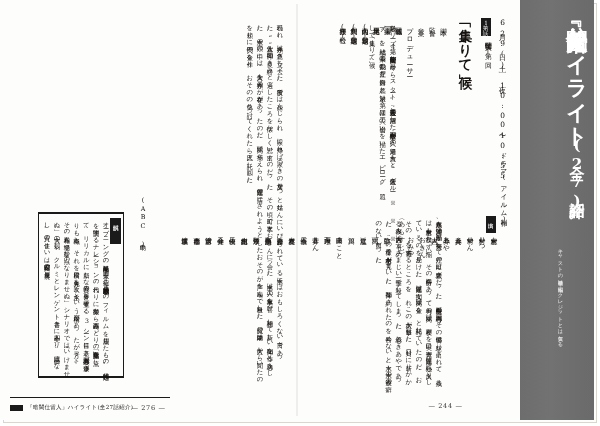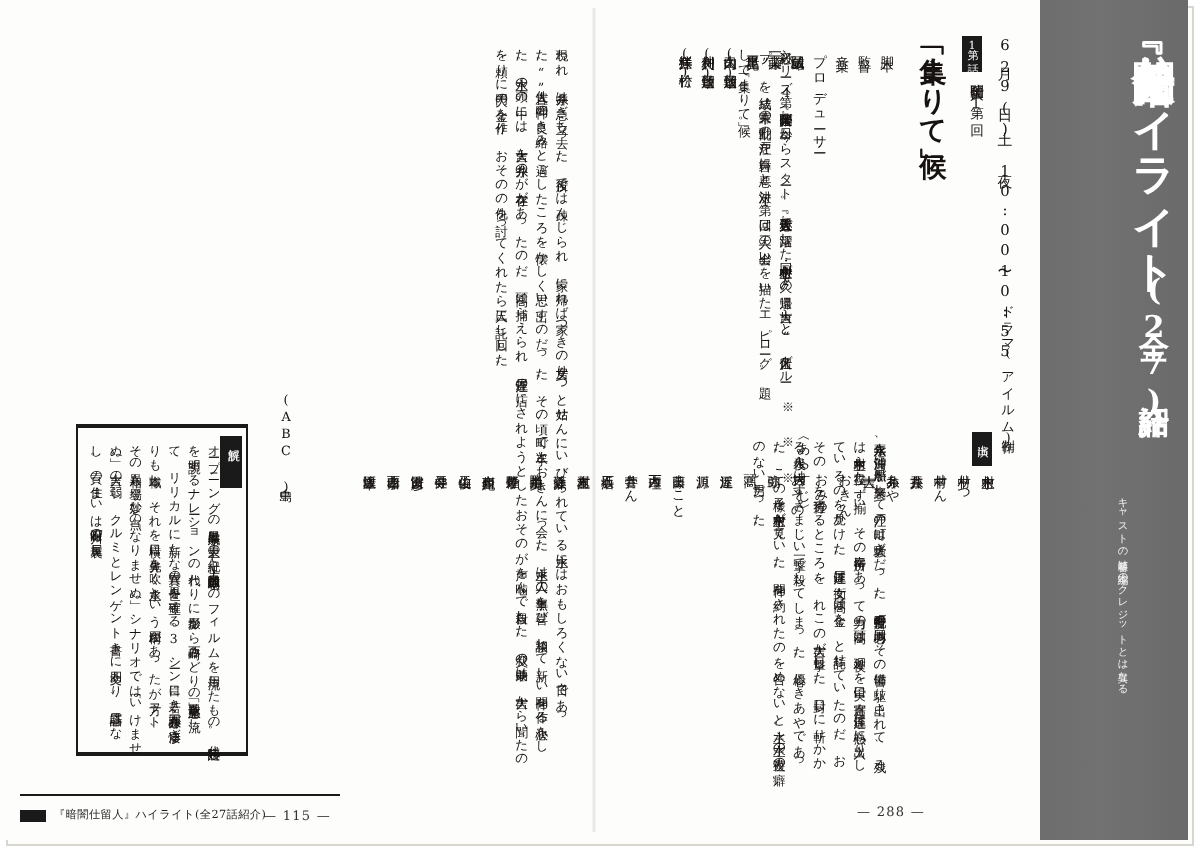--- a/index.html
+++ b/index.html
@@ -217,21 +217,21 @@
       <div class="vblock" id="note-body">オープニングの黒船来航は『天皇の世紀』(朝日放送・国際放映)のフィルムを流用したもの。時代設定を説明するナレーションの代わりに撮影から西崎みどりの主題歌「旅愁」を流して、リリカルに新たな異質の世界を確立する。3シーン目に若き同心・糸井貢が凄惨ぎりも本職し、それを横目に鼻先を吹く主水という構図があったが方ヲト、その異相も登場。妙な点の「なりませぬ」、シナリオでは「いけませぬ」、大吉の弱し、クルミとレンゲント書きに四文あり、心霊話はなし。貢の住まいは深川石町の裏長屋。</div>
     </div>
 
     <div id="foot-rule"></div>
 
     <div id="footer-left">
       <span id="footer-mark"></span>
       <span>『暗闇仕留人』ハイライト(全27話紹介)</span>
     </div>
 
-    <div id="page-no-left">— 115 —</div>
+    <div id="page-no-left">— 276 —</div>
   </div>
 
   <div class="page" id="page-right">
 
     <div class="vblock rp-col" id="synopsis-body">嘉永六年、浦賀沖に黒船が襲来して江戸の町は大騒ぎだった。北町奉行所の与力・同心はその警備に駆り出されて、残るは中村主水ら役立たず揃い。その奉行所にあって与力の高頭は、夜廻りを口実に寄席、近江屋に熱心に出入りしているのを見かけた。近江屋は女衒、高頭は金を、と結託していたのだ。おその を通行するところを、れこの大吉が目撃した。口封じに斬りかかる役人を大吉はすさまじい一撃で殺してしまった。心優しきあやであった。この様子を中村主水が見ていた。仲間を約されたのを咎めないと主水。主水の夜遊の癖のない男だった。</div>
 
     <div class="vt rp-col" id="synopsis-head">〈あらすじ〉</div>
 
     <div class="vt rp-col" id="cast-head">出演</div>
 
@@ -304,17 +304,17 @@
 
     <div id="band-edge"></div>
     <div id="title-band">
       <div class="band-inner"></div>
       <div class="vt" id="main-title">
         <span>『暗闇仕留人』ハイライト</span><span class="sub">(全27話紹介)</span>
       </div>
       <div class="vt" id="title-note">キャストの順番は本編のクレジットとは異なる</div>
     </div>
 
-    <div id="page-no-right">— 288 —</div>
+    <div id="page-no-right">— 244 —</div>
   </div>
 
   <div class="gutter"></div>
 </div>
 
 </body></html>

